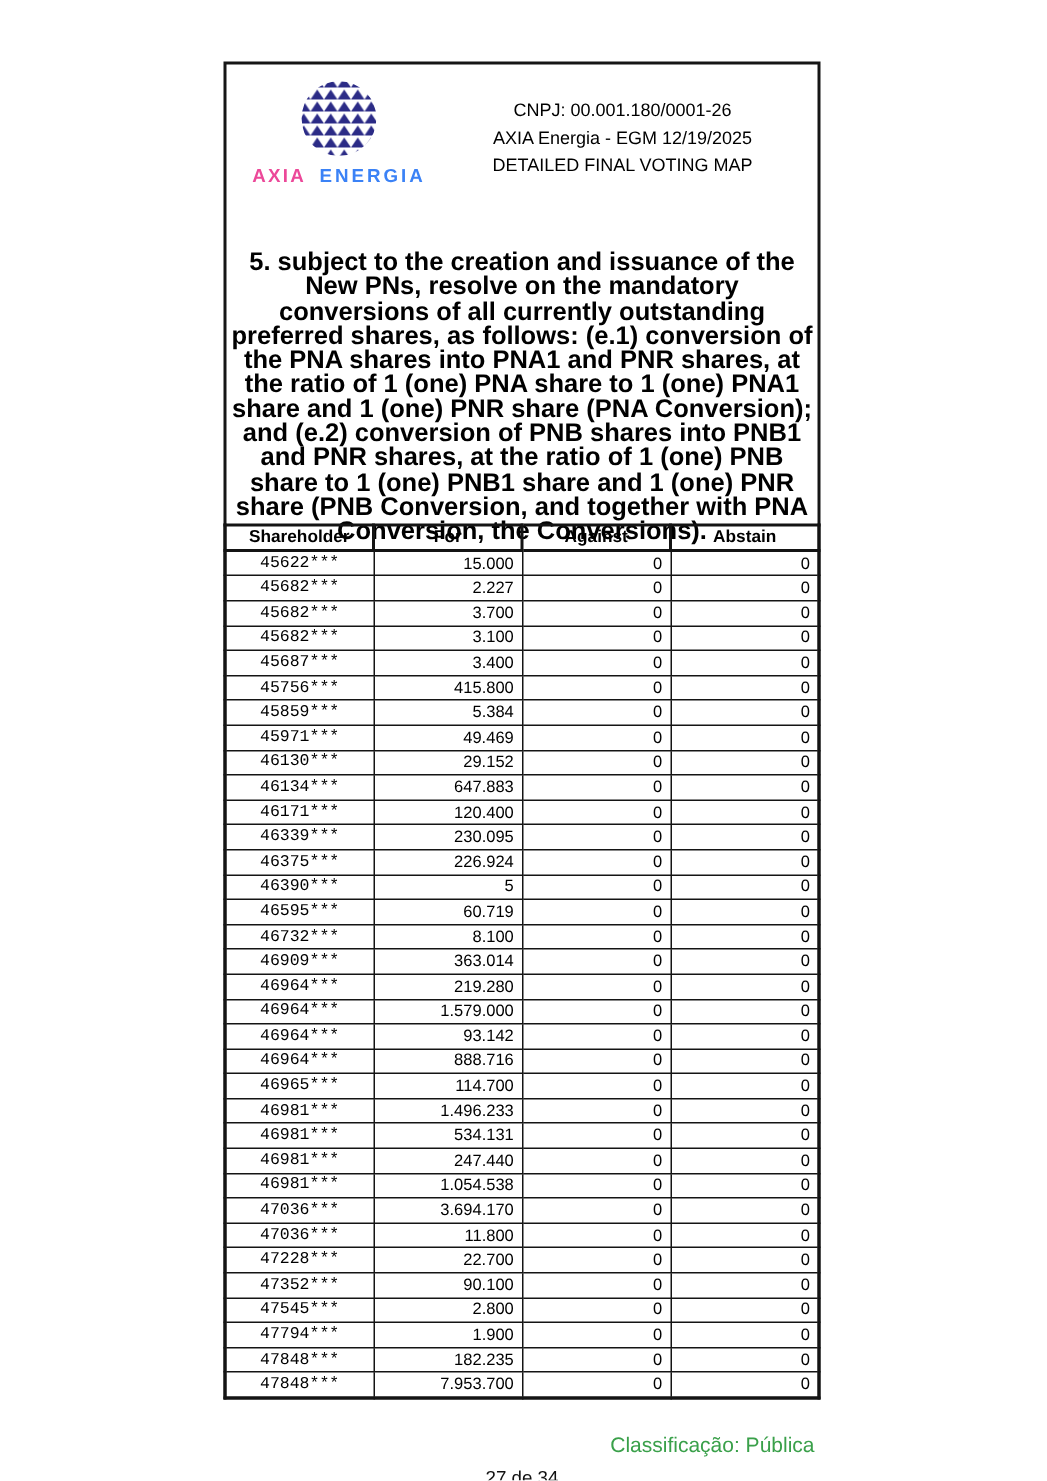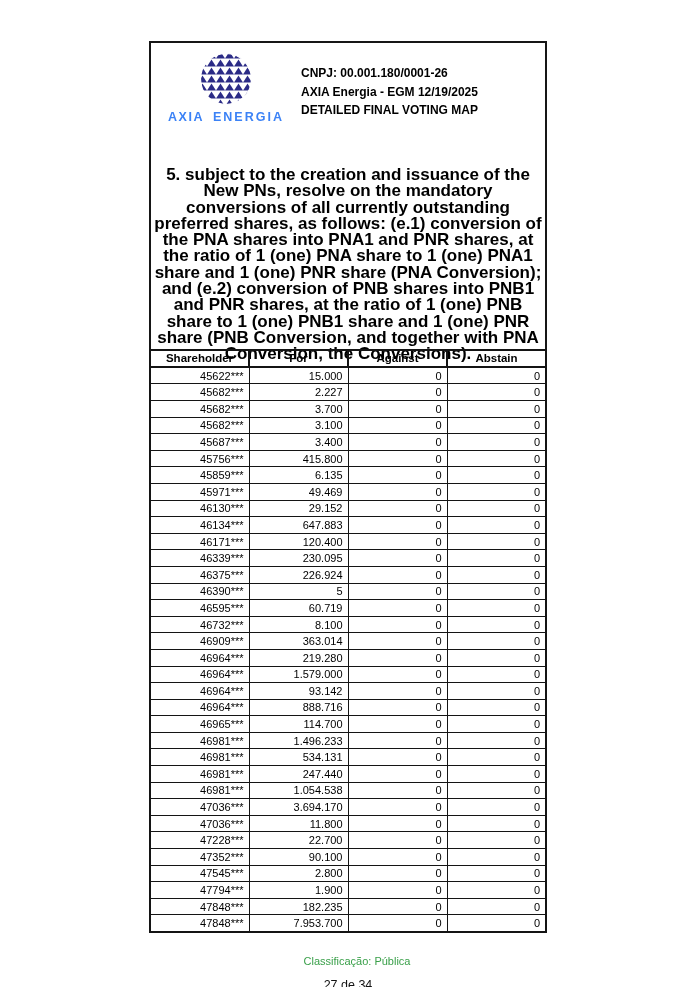--- a/index.html
+++ b/index.html
@@ -45,26 +45,26 @@
   .globe {
     width: 56px;
     height: 58px;
   }
   .brand {
     margin-top: 1px;
     font-size: 12.5px;
     white-space: nowrap;
     letter-spacing: 1.5px;
   }
-  .brand .axia    { font-weight: bold; color: #3b82f6; }
+  .brand .axia    { font-weight: bold; color: #ec4899; }
   .brand .energia { color: #3b82f6; font-weight: 600; margin-left: 4px; letter-spacing: 2px; }
   .header-lines {
     flex: 1;
-    text-align: left;
-    font-weight: bold;
+    text-align: center;
+    font-weight: normal;
     font-size: 12px;
     line-height: 18.5px;
     padding-top: 17px;
     padding-right: 16px;
   }
   
   .resolution {
     position: absolute;
     top: 124px;
     left: 3px;
@@ -94,39 +94,39 @@
     text-align: center;
   }
   .vote-table td {
     border: 1px solid #141414;
     font-size: 11px;
     height: 15.6px;
     padding: 0 5px;
     white-space: nowrap;
     overflow: hidden;
   }
-  .cell-left  { text-align: right; }
+  .cell-left  { text-align: center; font-family: Liberation Mono, monospace; }
   .cell-right { text-align: right; }
   
   .page-num {
     position: absolute;
     left: 149px;
     top: 978px;
     width: 398px;
     text-align: center;
     font-size: 12.5px;
     color: #111;
   }
   .classification {
     position: absolute;
-    left: 158px;
+    left: 145px;
     top: 955px;
     width: 398px;
-    text-align: center;
-    font-size: 11px;
+    text-align: right;
+    font-size: 14px;
     color: #3aa04a;
   }
 </style>
 </head>
 <body>
 
 <div class="canvas">
 
   <div class="page-box">
 
@@ -199,21 +199,21 @@
             <td class="cell-right">0</td>
           </tr>
           <tr>
             <td class="cell-left">45756***</td>
             <td class="cell-right">415.800</td>
             <td class="cell-right">0</td>
             <td class="cell-right">0</td>
           </tr>
           <tr>
             <td class="cell-left">45859***</td>
-            <td class="cell-right">6.135</td>
+            <td class="cell-right">5.384</td>
             <td class="cell-right">0</td>
             <td class="cell-right">0</td>
           </tr>
           <tr>
             <td class="cell-left">45971***</td>
             <td class="cell-right">49.469</td>
             <td class="cell-right">0</td>
             <td class="cell-right">0</td>
           </tr>
           <tr>

